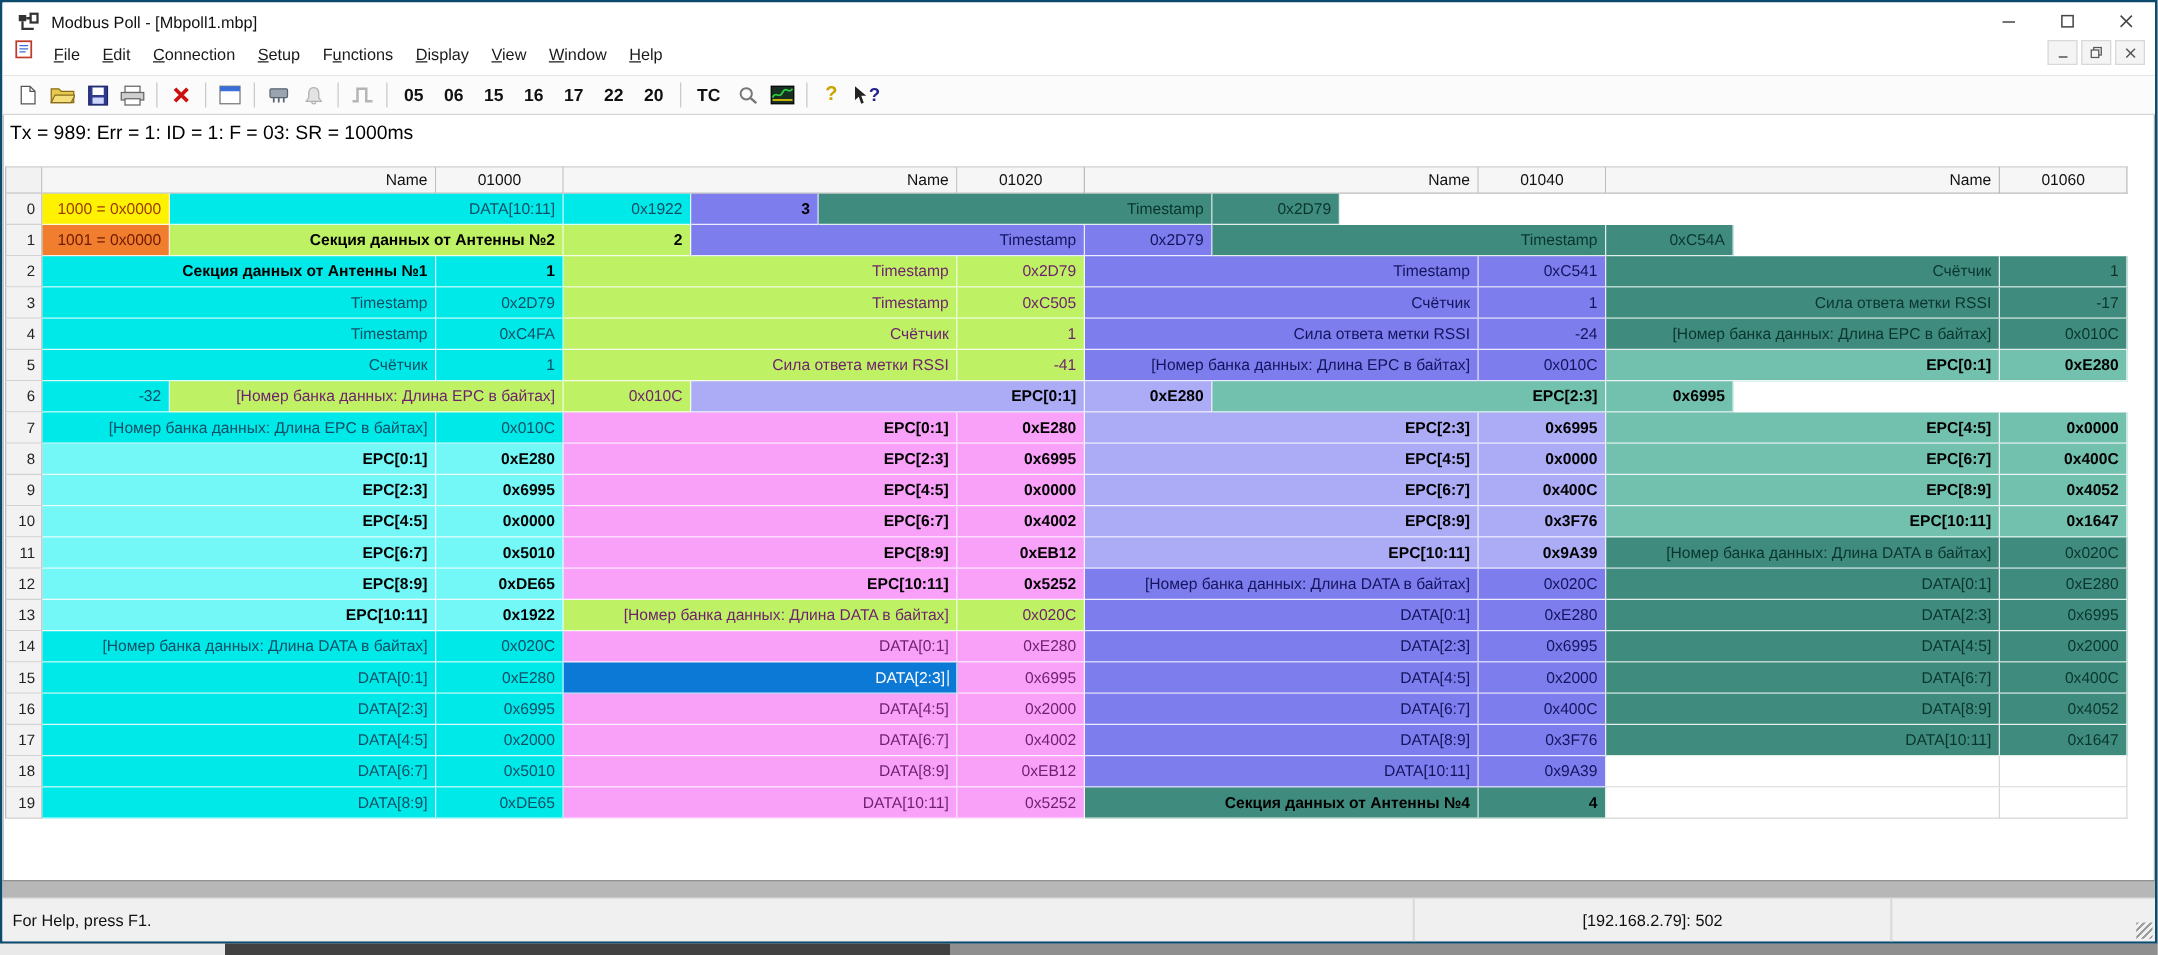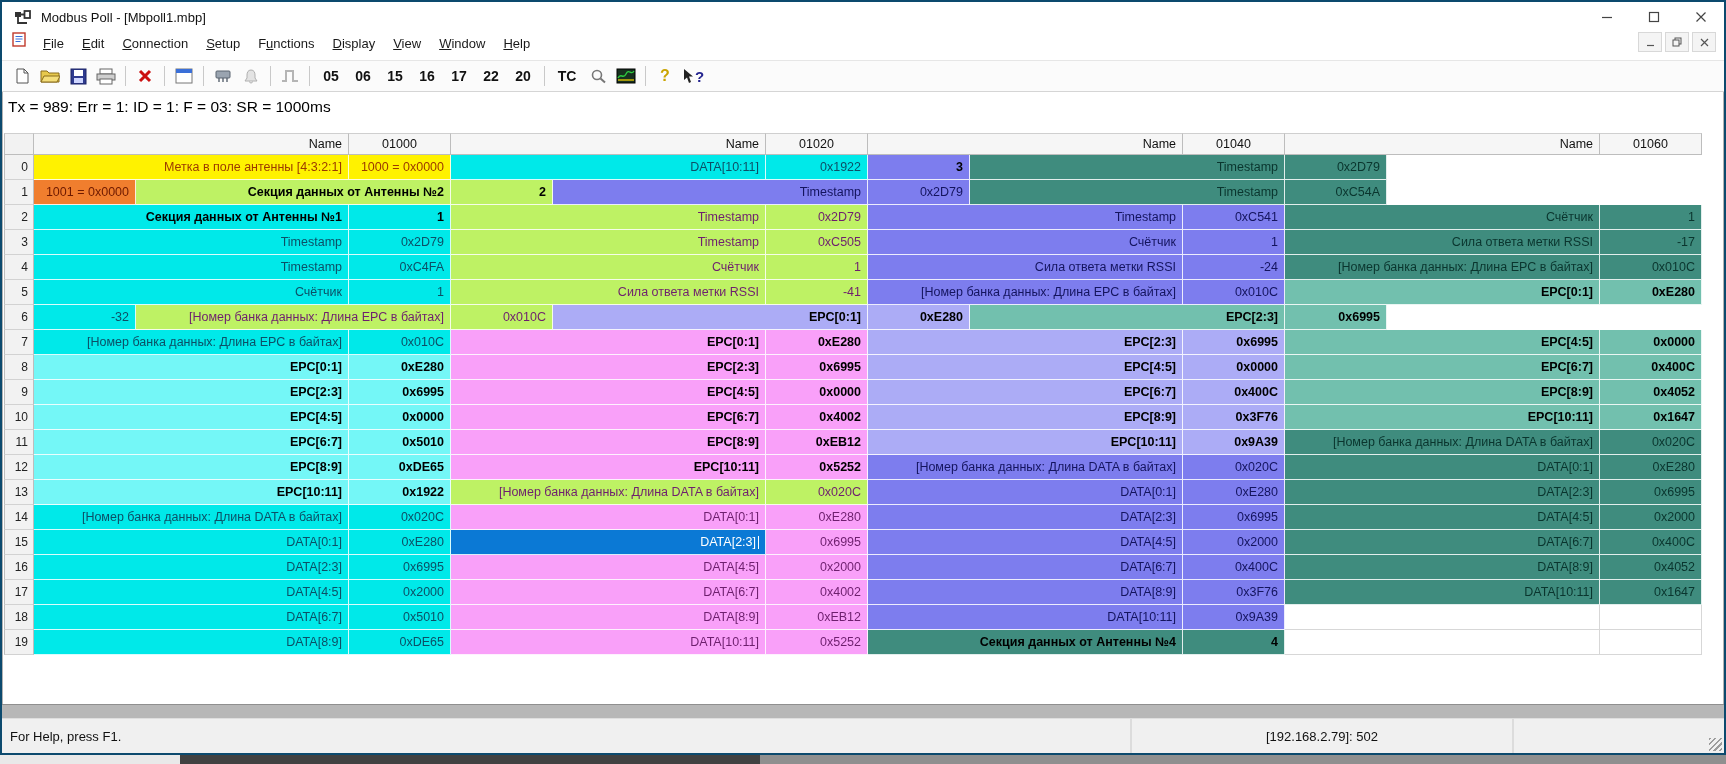--- a/index.html
+++ b/index.html
@@ -267,21 +267,20 @@
           <div class="cell hdr val addr">01000</div>
           <div class="cell hdr name">Name</div>
           <div class="cell hdr val addr">01020</div>
           <div class="cell hdr name">Name</div>
           <div class="cell hdr val addr">01040</div>
           <div class="cell hdr name">Name</div>
           <div class="cell hdr val addr">01060</div>
         </div>
         <div class="grid-row">
           <div class="cell num">0</div>
-          <div class="cell name bg-y">Метка в поле антенны [4:3:2:1]</div>
           <div class="cell val bg-y">1000 = 0x0000</div>
           <div class="cell name bg-c">DATA[10:11]</div>
           <div class="cell val bg-c">0x1922</div>
           <div class="cell val bg-p b">3</div>
           <div class="cell name bg-t">Timestamp</div>
           <div class="cell val bg-t">0x2D79</div>
         </div>
         <div class="grid-row">
           <div class="cell num">1</div>
           <div class="cell val bg-o">1001 = 0x0000</div>

